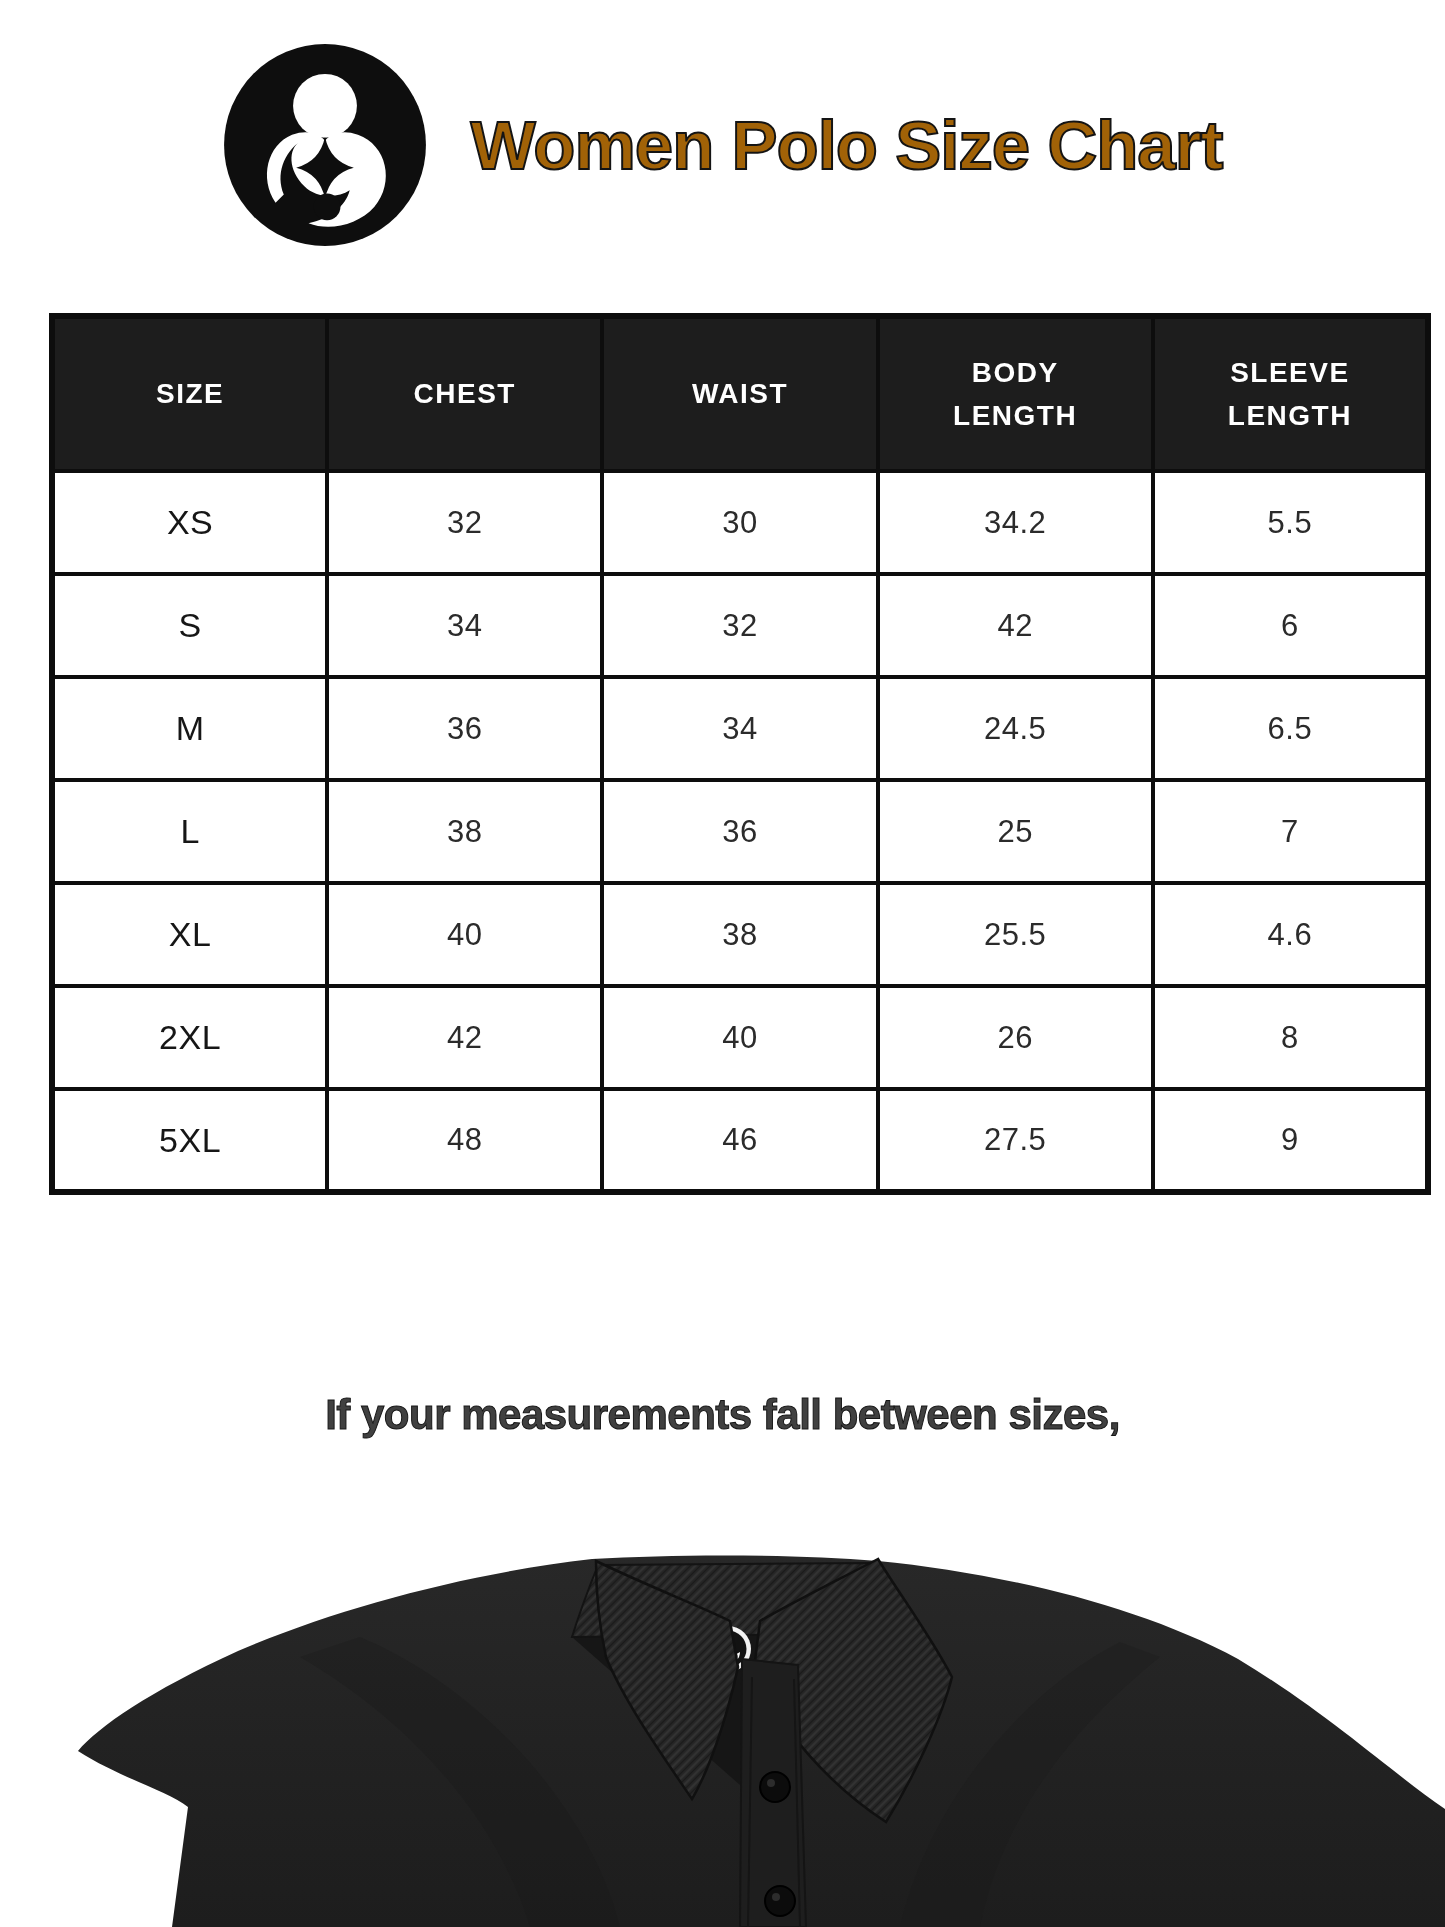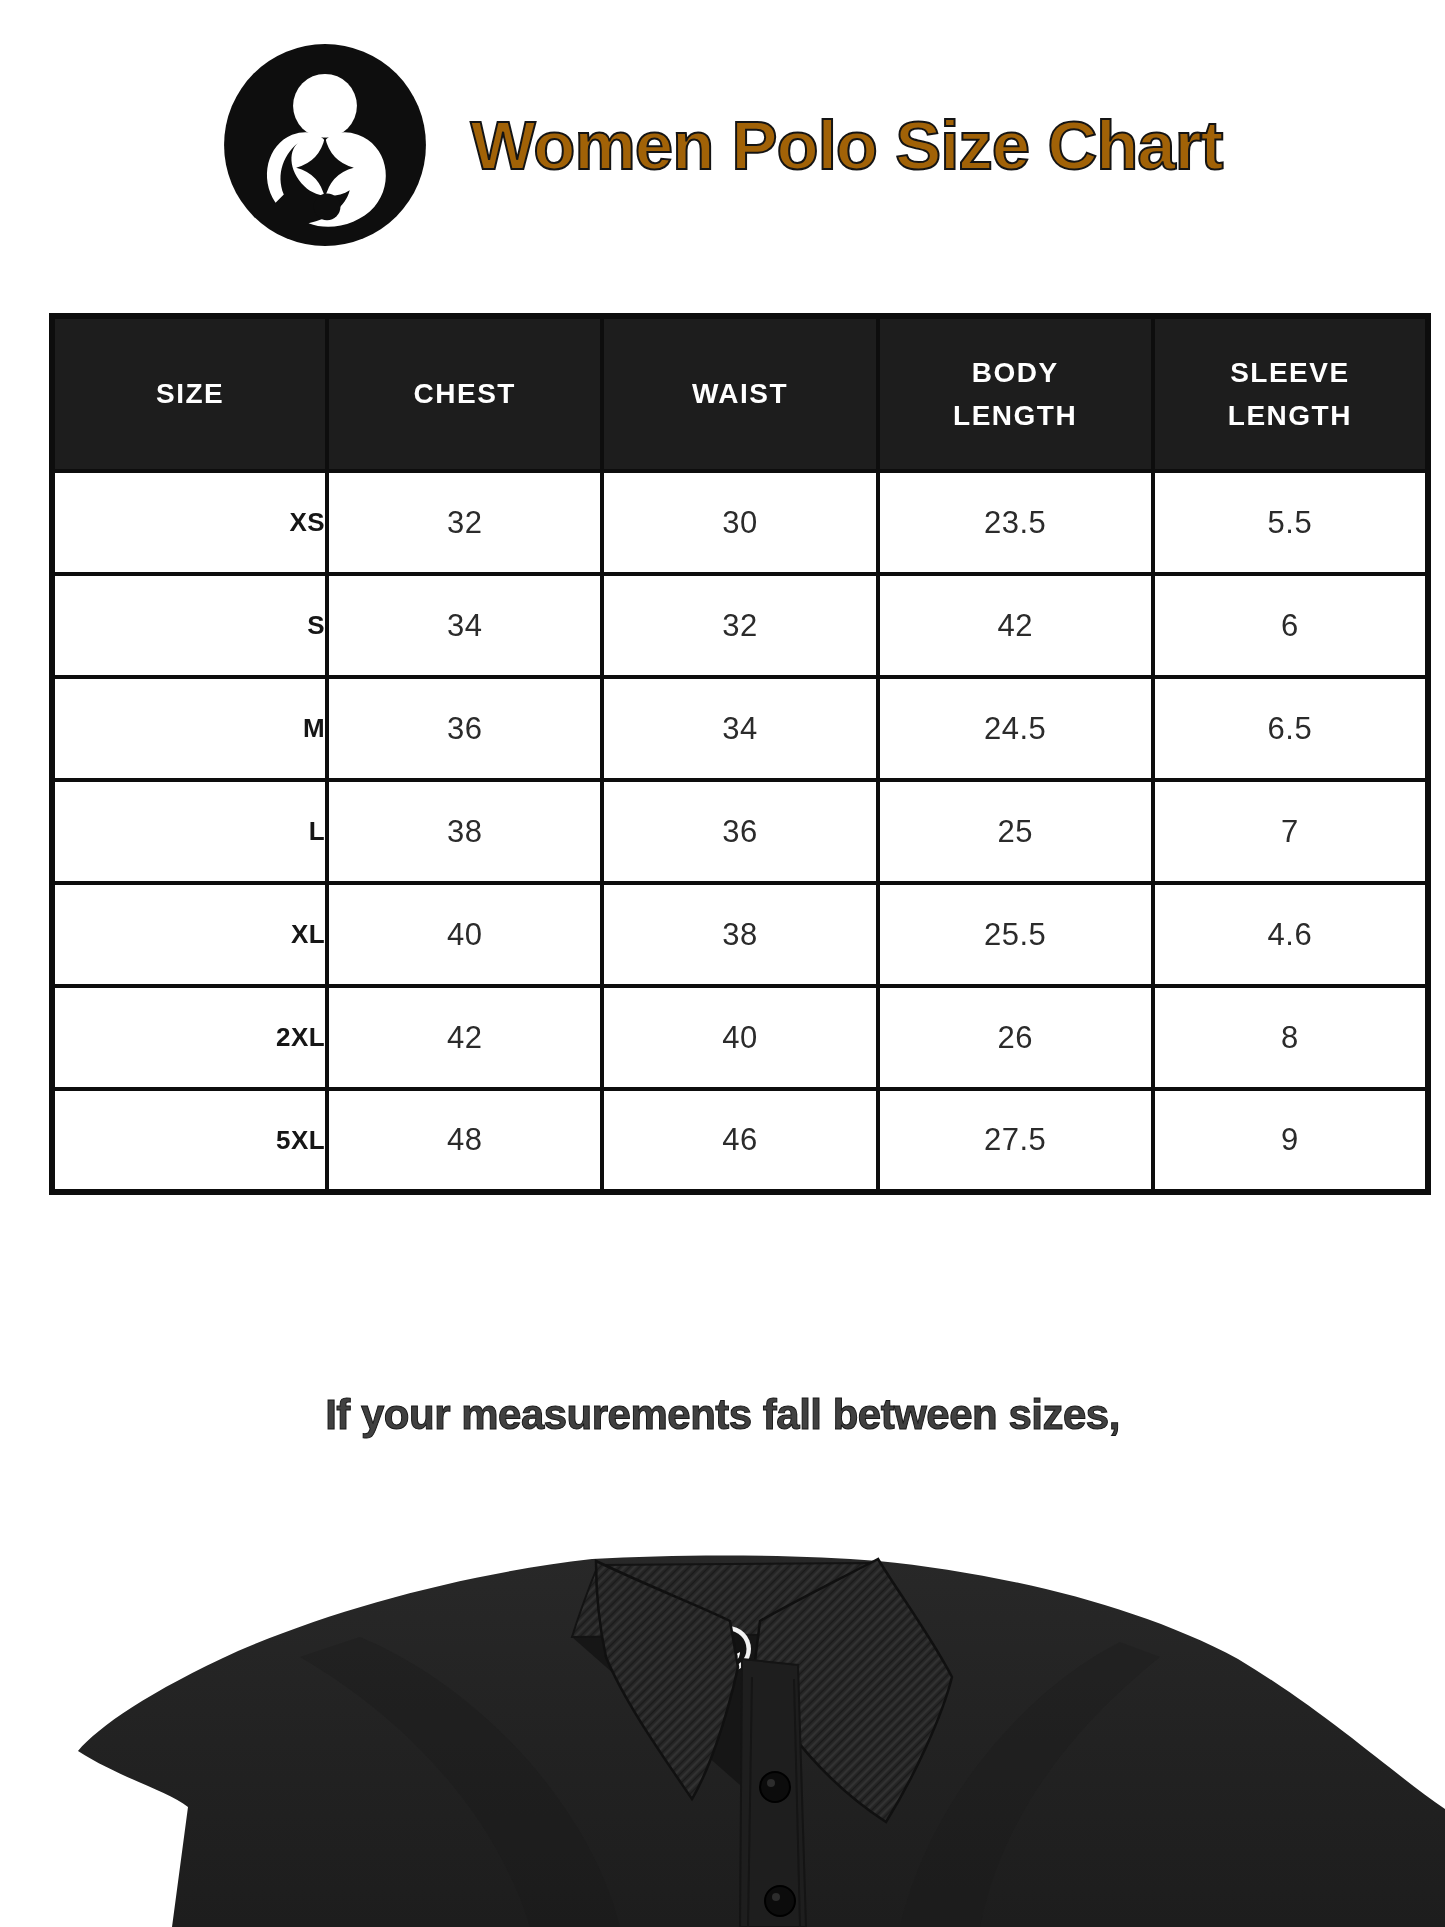--- a/index.html
+++ b/index.html
@@ -32,21 +32,21 @@
   .size-table th,.size-table td{
     border:4px solid #0d0d0d;text-align:center;vertical-align:middle;padding:0;
   }
   .size-table thead th{
     height:150px;background:#1d1d1d;color:#ffffff;
     font-size:28px;font-weight:700;letter-spacing:1.5px;line-height:1.55;
   }
   .size-table thead th .wrap{display:inline-block;max-width:180px;}
   .size-table tbody tr{height:103px;}
   .size-table tbody th{
-    font-size:26px;font-weight:700;color:#161616;background:#ffffff;letter-spacing:.5px;text-align:right;
+    font-size:34px;font-weight:400;color:#161616;background:#ffffff;letter-spacing:.5px;
   }
   .size-table tbody td{
     font-size:31px;font-weight:400;color:#2b2b2b;background:#ffffff;letter-spacing:.5px;
   }
 
   
   .sizing-note{
     position:absolute;top:1382px;left:0;width:1445px;margin:0;
     text-align:center;font-size:42px;font-weight:700;color:#404040;
     line-height:1.57;letter-spacing:-.5px;
@@ -81,21 +81,21 @@
         <th><span>WAIST</span></th>
         <th><span class="wrap">BODY LENGTH</span></th>
         <th><span class="wrap">SLEEVE LENGTH</span></th>
       </tr>
     </thead>
     <tbody>
       <tr>
         <th>XS</th>
         <td>32</td>
         <td>30</td>
-        <td>23.5</td>
+        <td>34.2</td>
         <td>5.5</td>
       </tr>
       <tr>
         <th>S</th>
         <td>34</td>
         <td>32</td>
         <td>42</td>
         <td>6</td>
       </tr>
       <tr>

